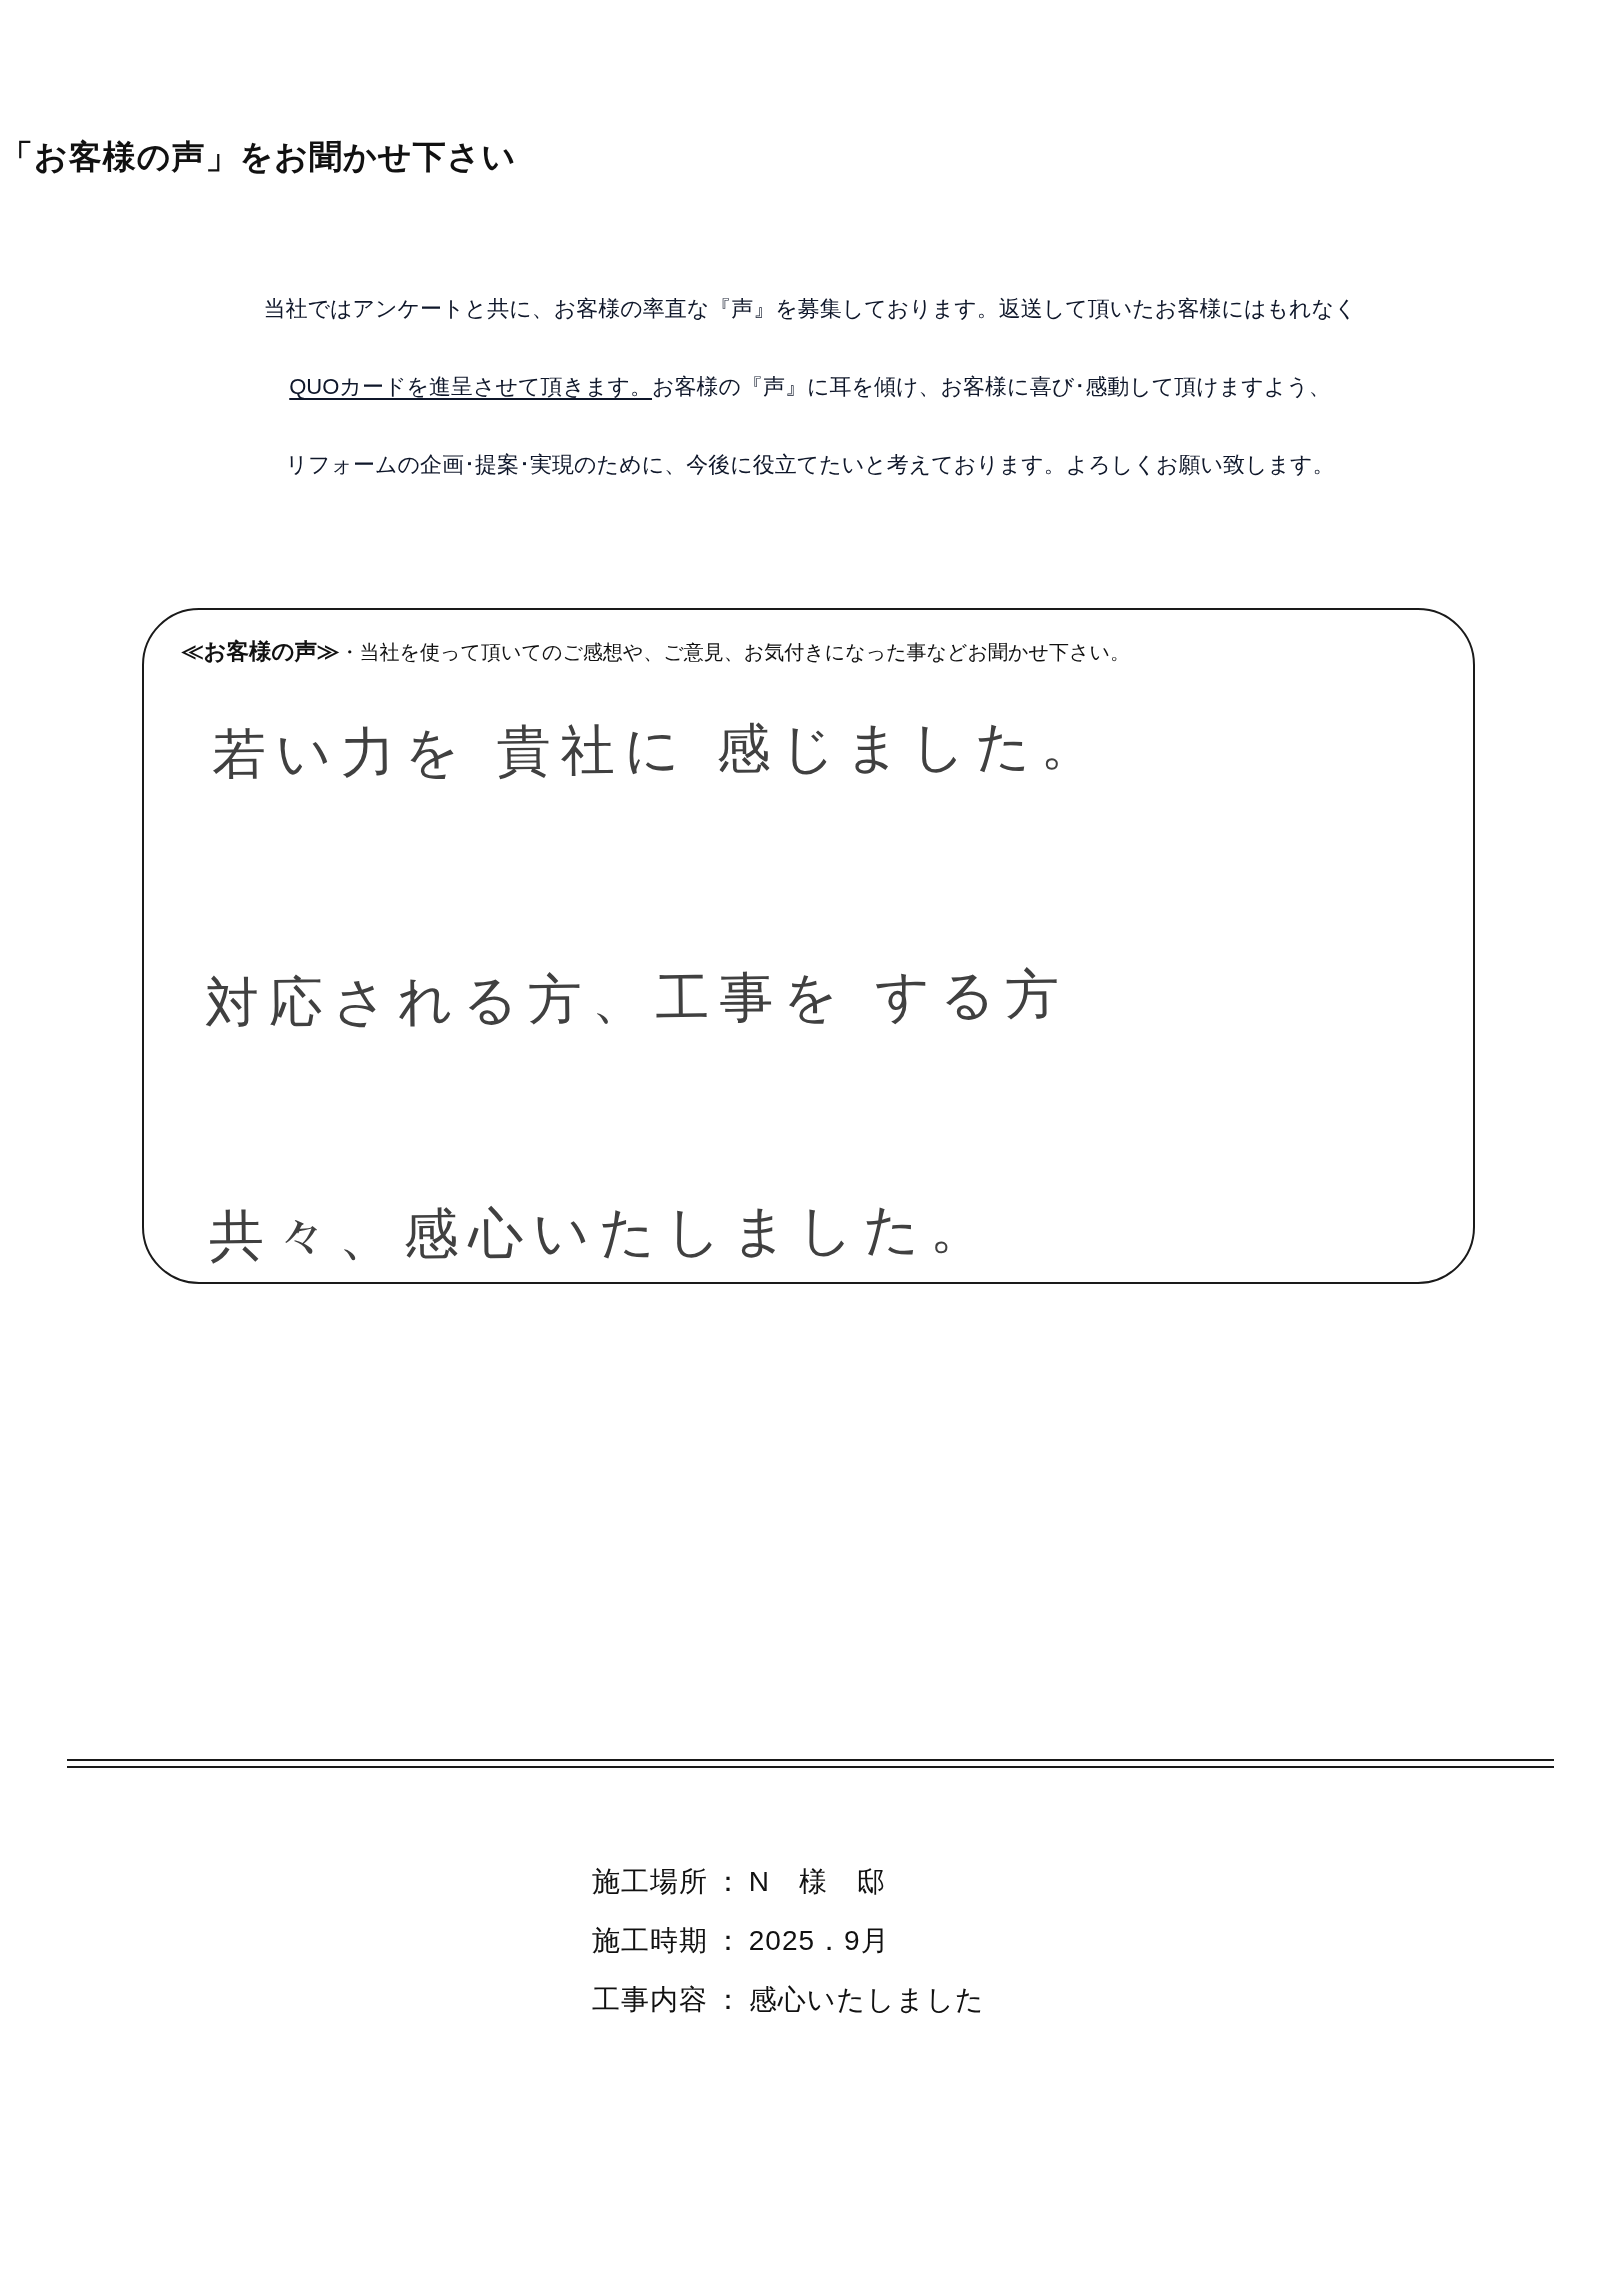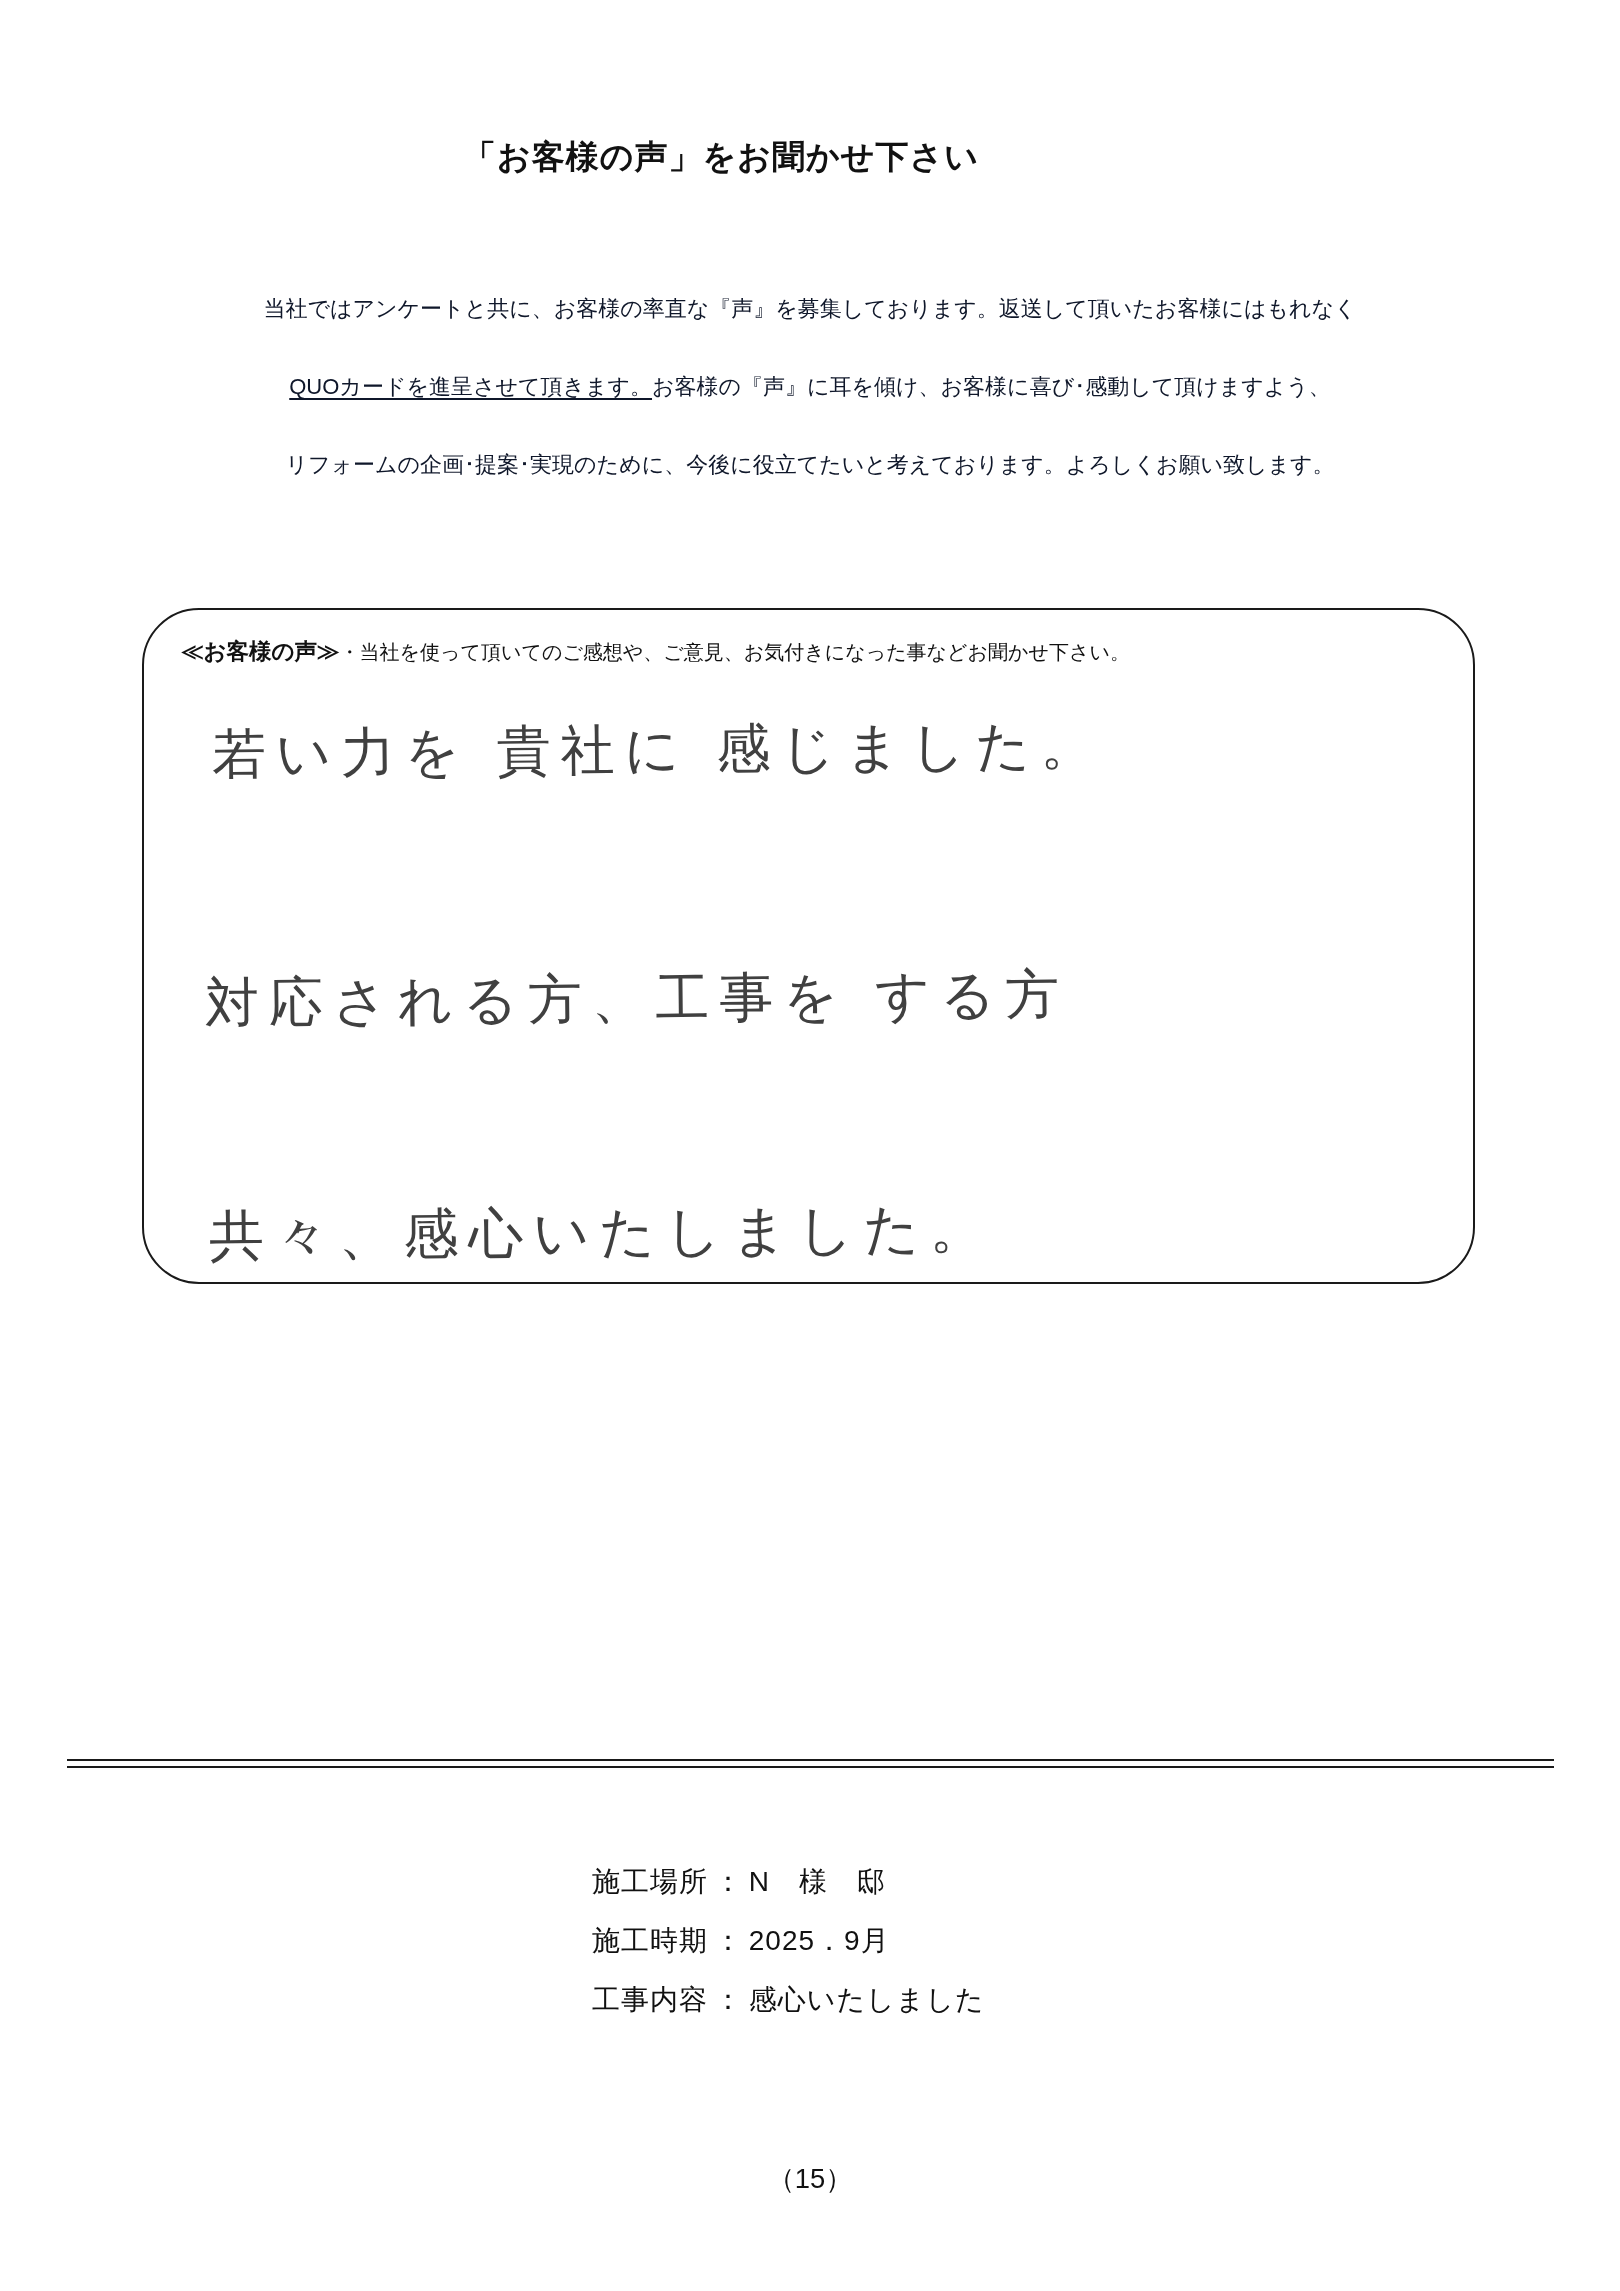--- a/index.html
+++ b/index.html
@@ -19,21 +19,20 @@
     background: #ffffff;
     overflow: hidden;
   }
 
   
   .doc-title {
     position: absolute;
     top: 135px;
     left: 0;
     width: 1442px;
-    text-align: center;
     font-size: 33px;
     font-weight: bold;
     letter-spacing: 1px;
     color: #111;
   }
 
   
   .intro {
     position: absolute;
     top: 270px;
@@ -182,16 +181,15 @@
       <span class="label">施工場所</span><span class="colon">：</span><span class="value">N　様　邸</span>
     </div>
     <div class="row">
       <span class="label">施工時期</span><span class="colon">：</span><span class="value">2025．9月</span>
     </div>
     <div class="row">
       <span class="label">工事内容</span><span class="colon">：</span><span class="value">感心いたしました</span>
     </div>
   </div>
 
-  <div class="page-number">（15）</div>
 
 </div>
 
 
 </body></html>

